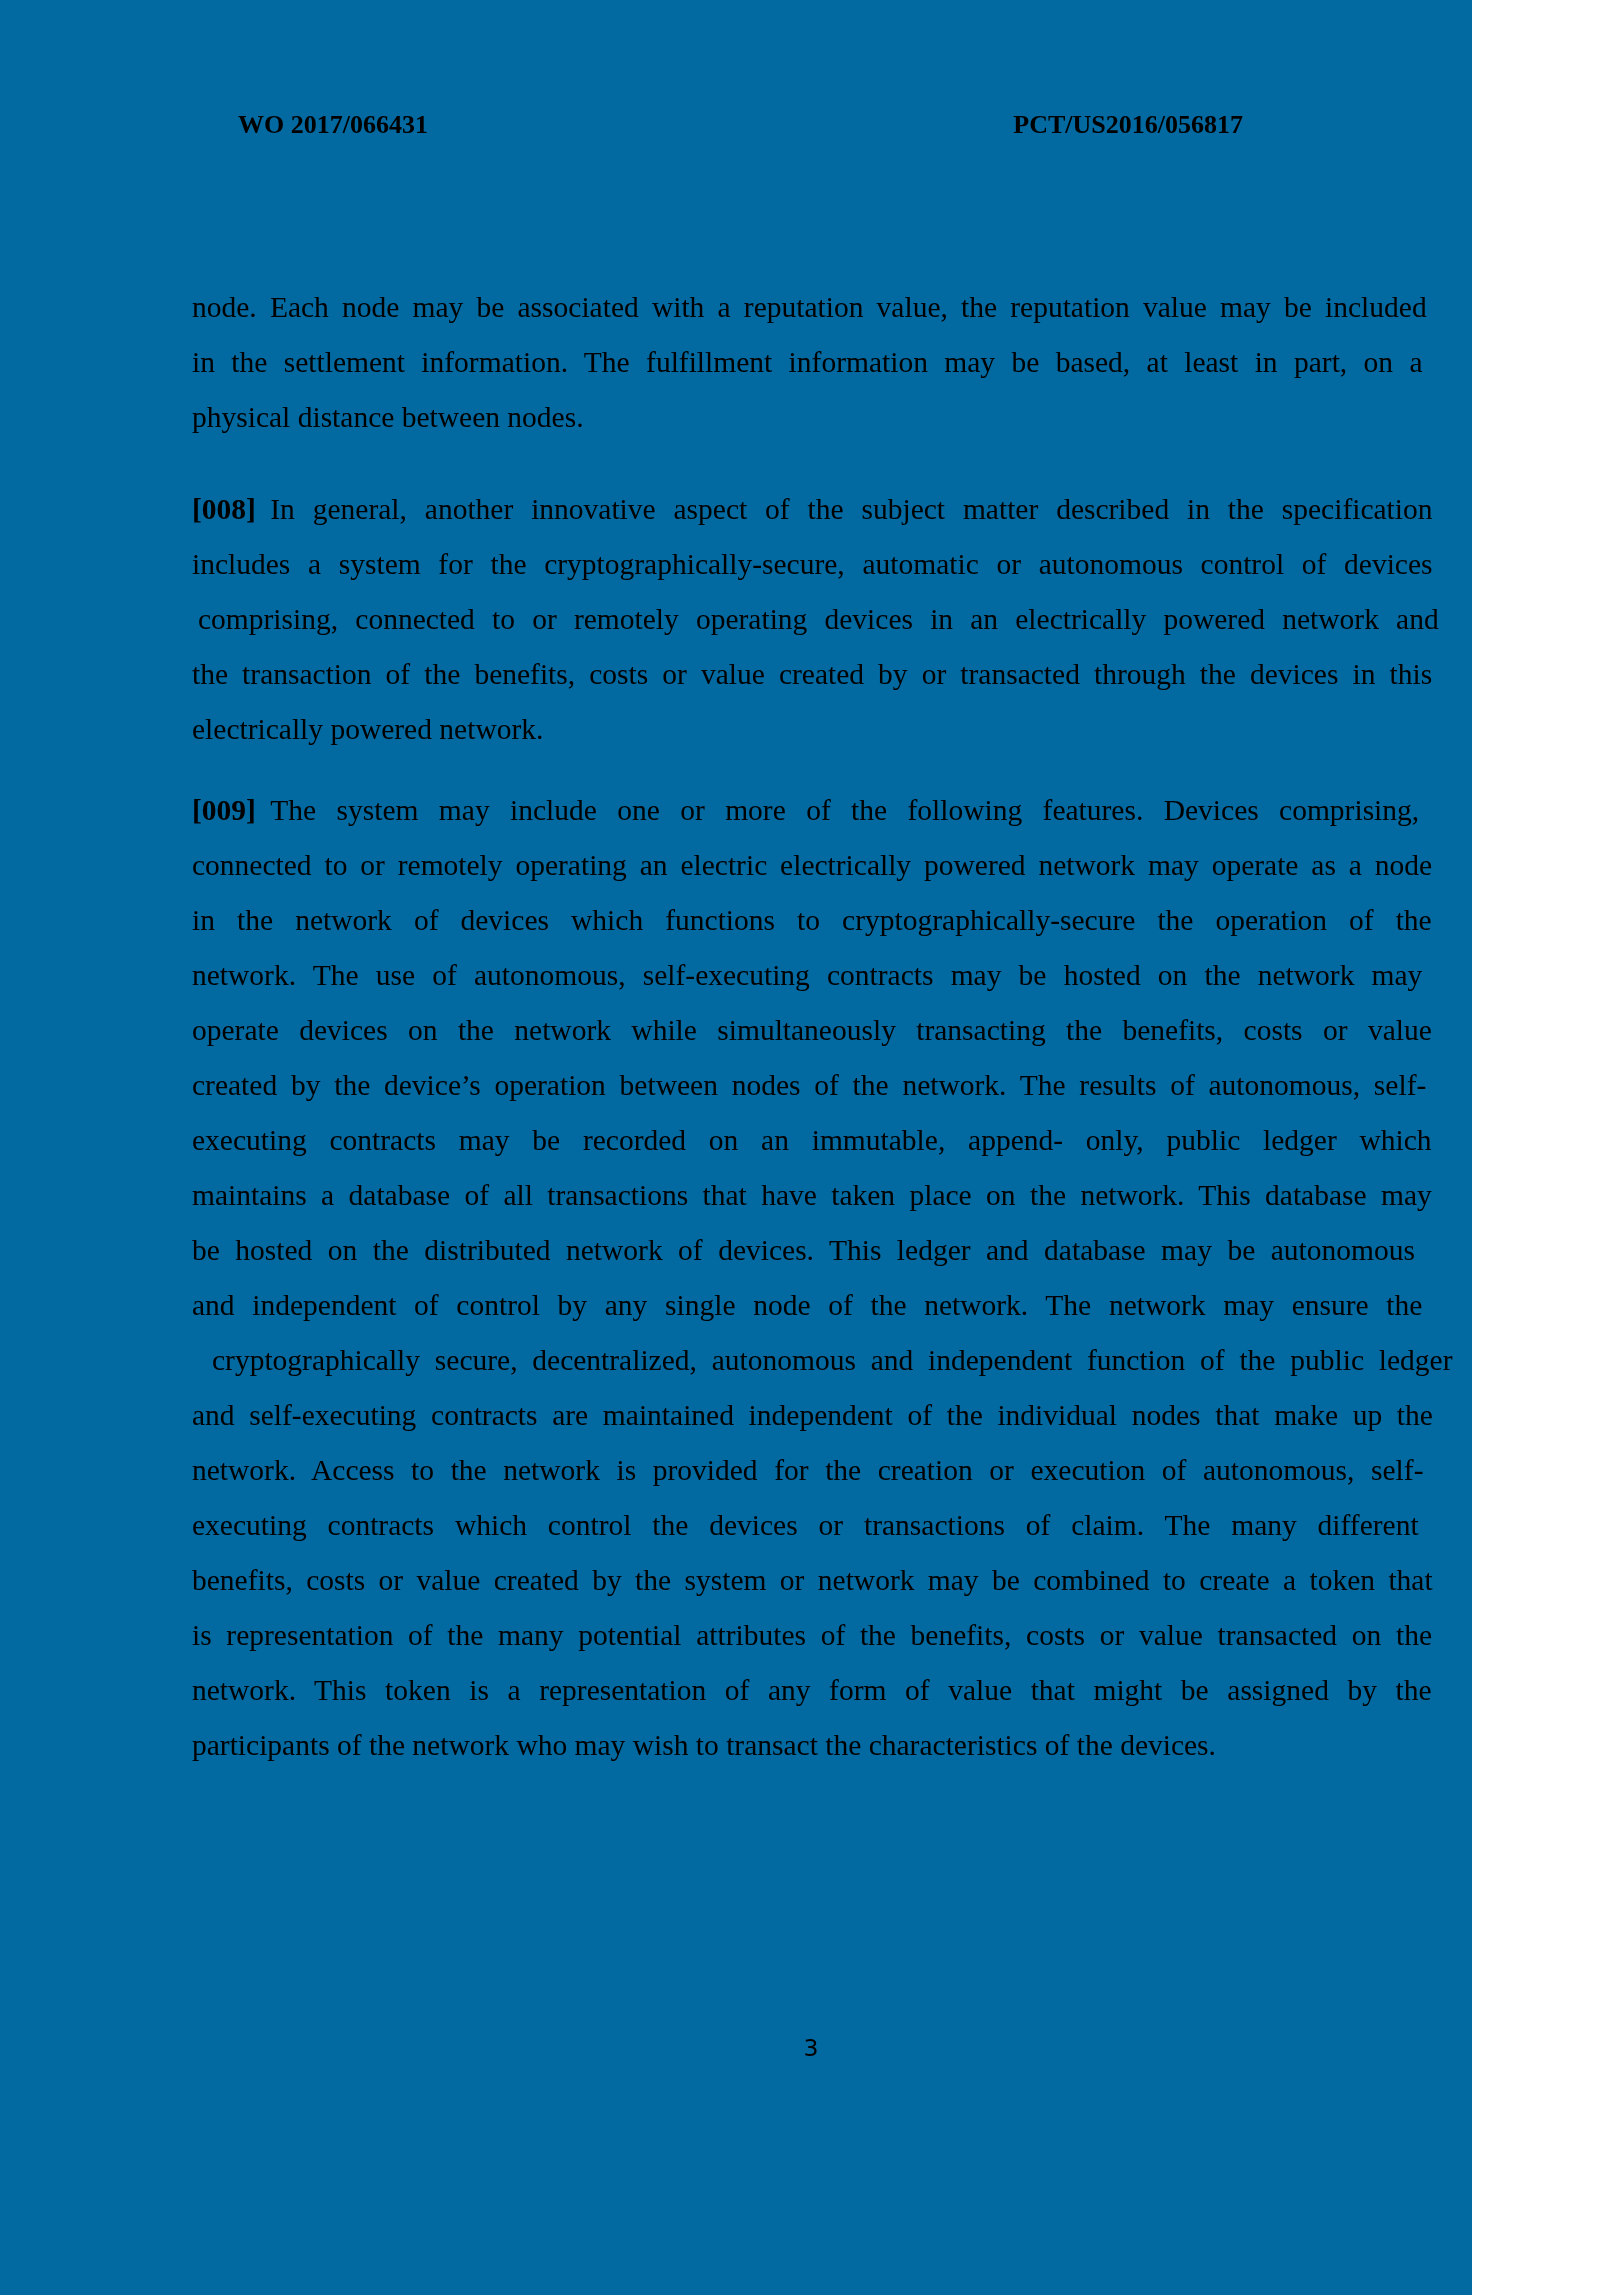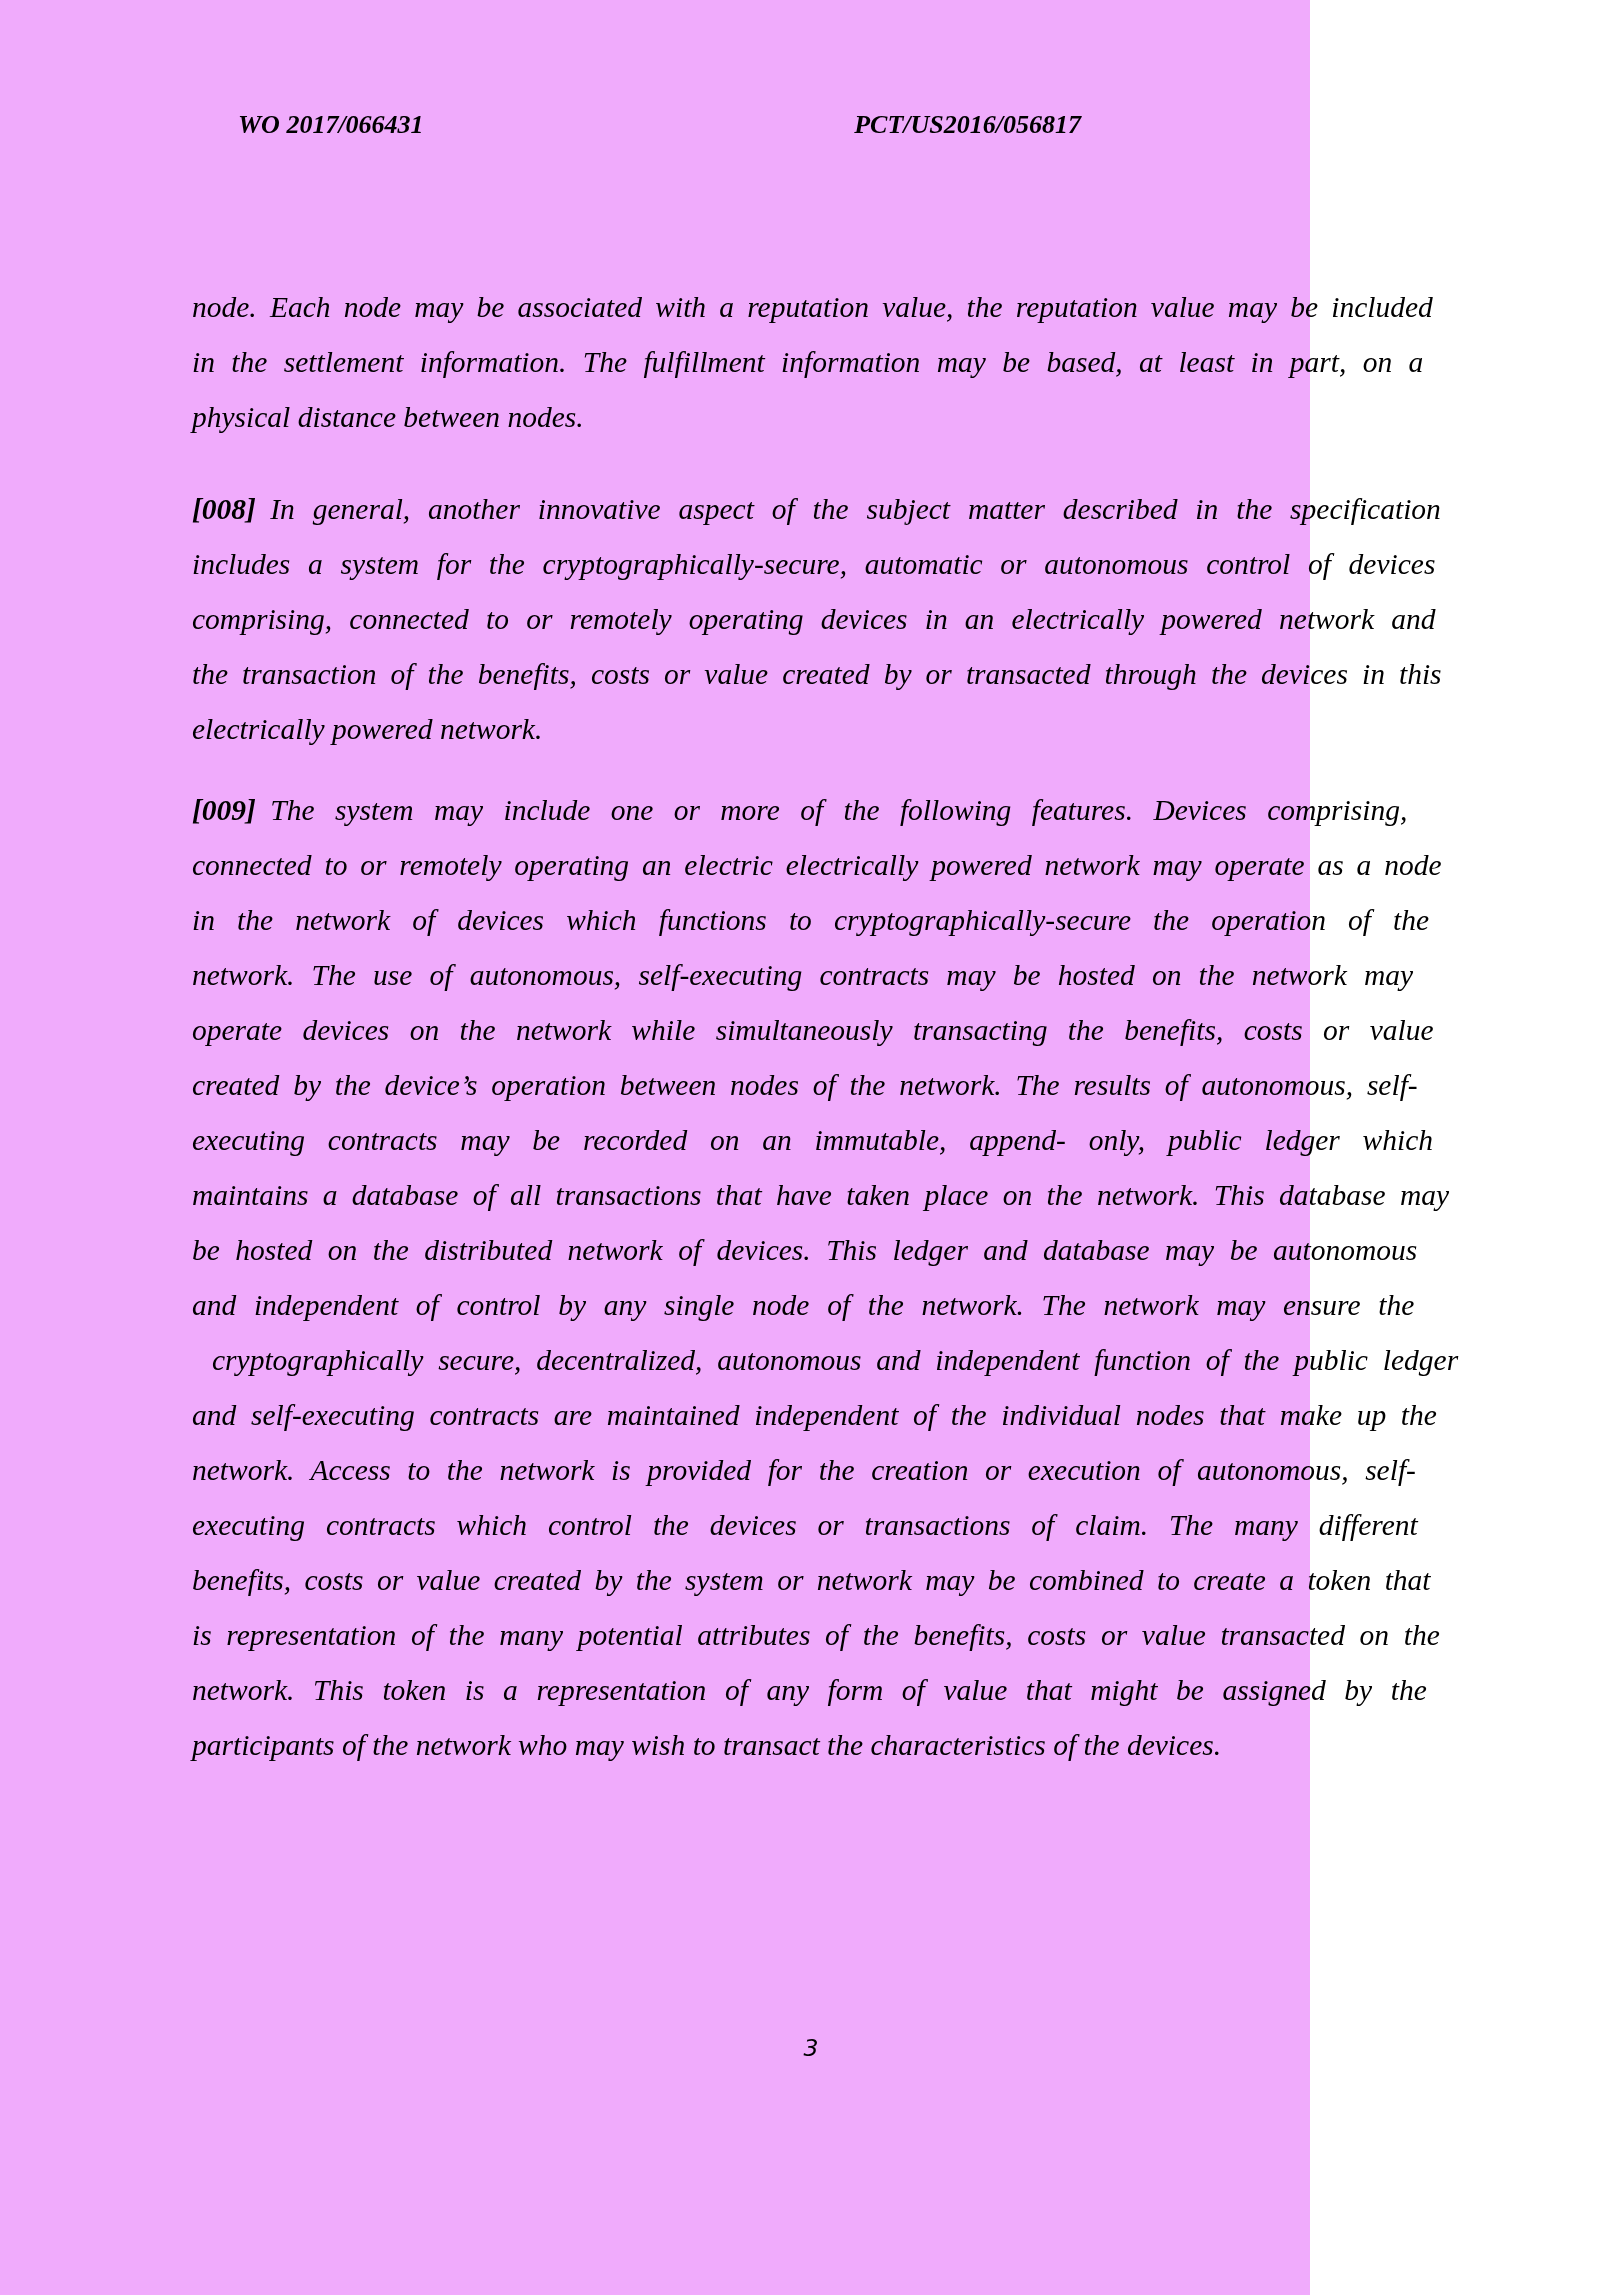--- a/index.html
+++ b/index.html
@@ -11,24 +11,23 @@
       width: 1622px;
       height: 2295px;
       position: relative;
       overflow: hidden;
       color: #000000;
       font-family: "Liberation Serif", "DejaVu Serif", serif;
     }
     .page {
       position: absolute;
       left: 0; top: 0;
-      width: 1310px;
+      width: 1472px;
       height: 2295px;
-      background: #f0abfc;
-      font-style: italic;
+      background: #0369a1;
     }
     .hdr {
       position: absolute;
       top: 109px;
       font-family: "Liberation Serif", "DejaVu Serif", serif;
       font-weight: bold;
       font-size: 26px;
       line-height: 31px;
       white-space: nowrap;
     }
@@ -83,21 +82,21 @@
 
   <div class="para p0">
     <span class="line" style="word-spacing: 5.8px; display: block; width: auto; text-align: left; text-align-last: left;">node.  Each node may be associated with a reputation value, the reputation value may be included</span>
     <span class="line" style="word-spacing: 9px; display: block; width: auto; text-align: left; text-align-last: left;">in the settlement information.  The fulfillment information may be based, at least in part, on a</span>
     <span class="line last" style="word-spacing: 0px; display: block; width: auto;">physical distance between nodes.</span>
   </div>
 
   <div class="para p1">
     <span class="line" style="word-spacing: 10.5px; display: block; width: auto; text-align: left; text-align-last: left;"><b class="pnum">[008]</b><span>In general, another innovative aspect of the subject matter described in the specification</span></span>
     <span class="line" style="word-spacing: 10.3px; display: block; width: auto; text-align: left; text-align-last: left;">includes a system for the cryptographically-secure, automatic or autonomous control of devices</span>
-    <span class="line" style="word-spacing: 9.8px; display: block; width: auto; text-align: left; text-align-last: left;">comprising, connected to or remotely operating devices in an electrically powered network and</span>
+    <span class="line" style="word-spacing: 9.8px; display: block; width: auto; text-align: left; text-align-last: left; margin-left: 6px;">comprising, connected to or remotely operating devices in an electrically powered network and</span>
     <span class="line" style="word-spacing: 6.7px; display: block; width: auto; text-align: left; text-align-last: left;">the transaction of the benefits, costs or value created by or transacted through the devices in this</span>
     <span class="line last" style="word-spacing: 0px; display: block; width: auto;">electrically powered network.</span>
   </div>
 
   <div class="para p2">
     <span class="line" style="word-spacing: 13px; display: block; width: auto; text-align: left; text-align-last: left;"><b class="pnum">[009]</b><span>The system may include one or more of the following features.  Devices comprising,</span></span>
     <span class="line" style="word-spacing: 5.5px; display: block; width: auto; text-align: left; text-align-last: left;">connected to or remotely operating an electric electrically powered network may operate as a node</span>
     <span class="line" style="word-spacing: 14.7px; display: block; width: auto; text-align: right; text-align-last: left;">in the network of devices which functions to cryptographically-secure the operation of the</span>
     <span class="line" style="word-spacing: 9.8px; display: block; width: auto; text-align: left; text-align-last: left;">network.  The use of autonomous, self-executing contracts may be hosted on the network may</span>
     <span class="line" style="word-spacing: 13px; display: block; width: auto; text-align: left; text-align-last: left;">operate devices on the network while simultaneously transacting the benefits, costs or value</span>

